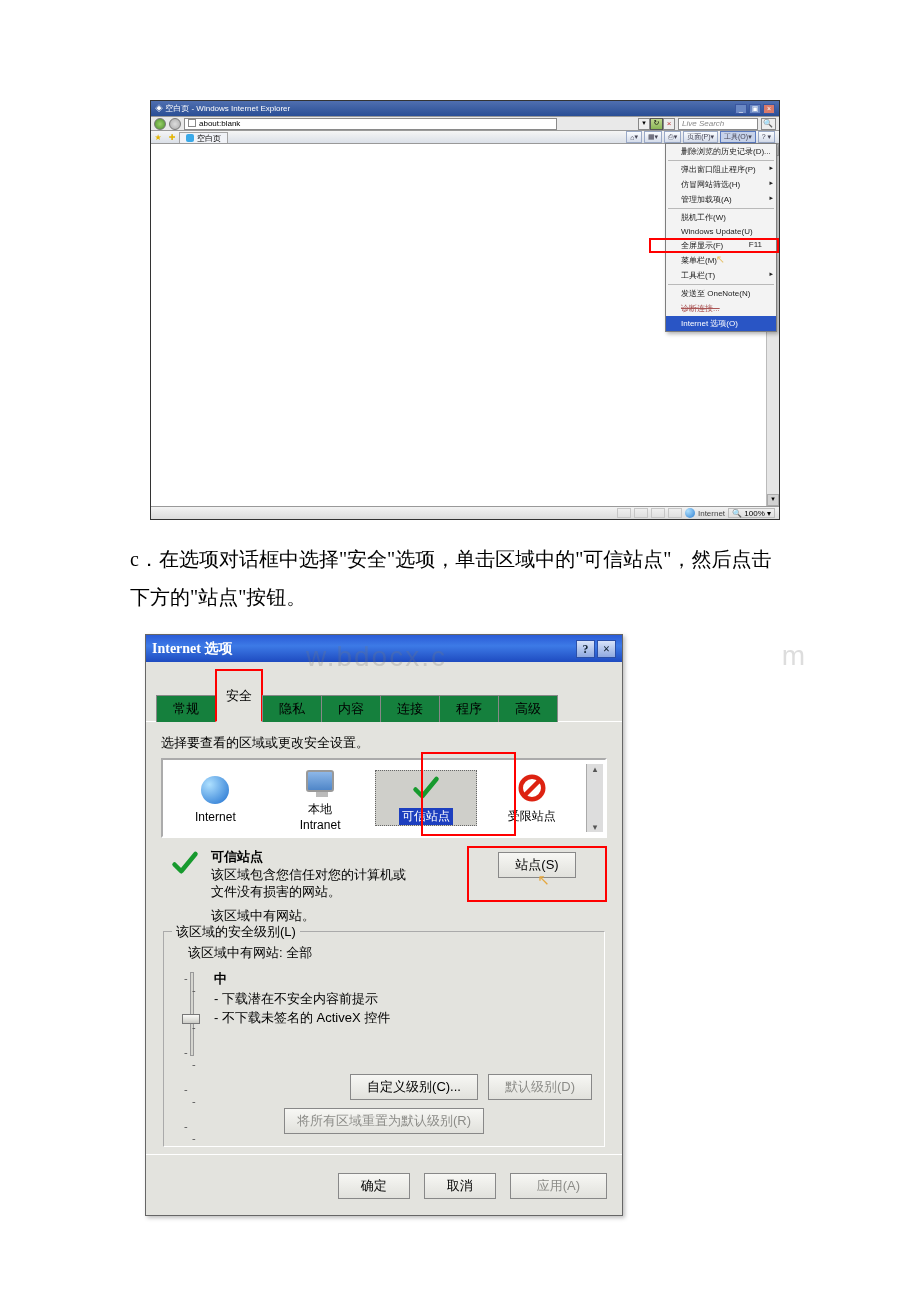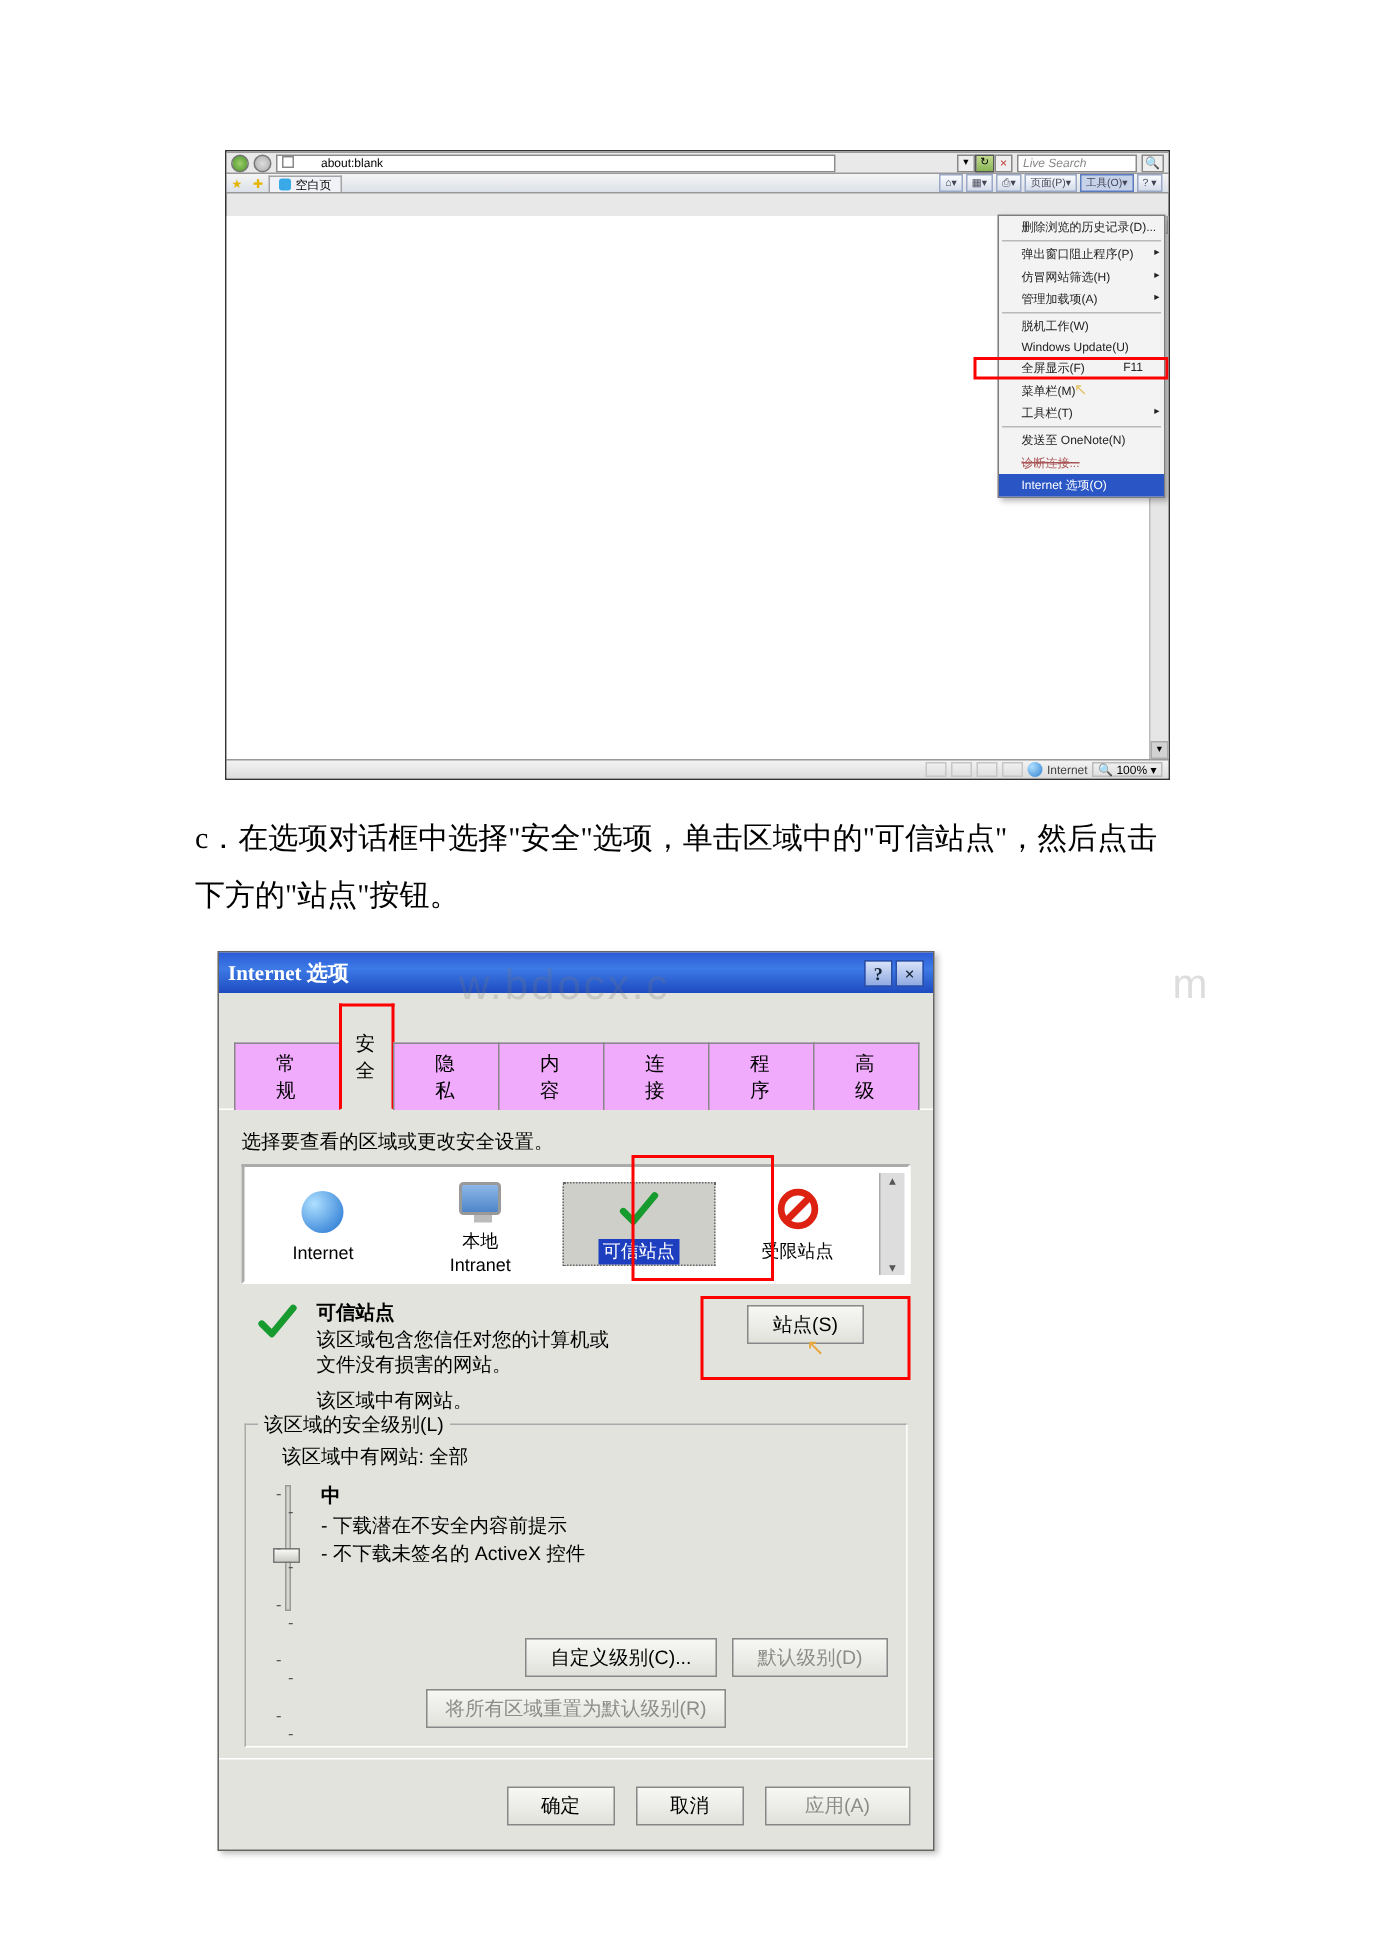--- a/index.html
+++ b/index.html
@@ -6,21 +6,21 @@
   body{background:#fff;font-family:"Microsoft YaHei","SimSun",Arial,sans-serif;width:920px}
   .page{padding:20px 0}
   
   .shot1{margin:80px 140px 20px 150px;border:1px solid #333;background:#e8e8e8;position:relative;height:420px;overflow:hidden}
   .titlebar{height:15px;background:linear-gradient(#4f6fb0,#2a4e95);color:#fff;font-size:8px;padding:0 4px;display:flex;align-items:center;justify-content:space-between}
   .titlebar .r{display:flex;gap:2px}
   .titlebar .r span{width:12px;height:10px;background:#6a88c4;border:1px solid #3a56a0;font-size:7px;text-align:center;line-height:8px}
   .addr{height:14px;background:#e9e9e9;border-top:1px solid #999;display:flex;align-items:center;font-size:8px;gap:3px;padding:0 3px}
   .addr .back,.addr .fwd{width:12px;height:12px;border-radius:6px;background:radial-gradient(#9ad06a,#4c8f2a);border:1px solid #777}
   .addr .fwd{background:radial-gradient(#ddd,#aaa)}
-  .addr .url{flex:0 0 60%;height:12px;background:#fff;border:1px solid #8a8a8a;padding:0 3px;display:flex;gap:18px}
+  .addr .url{flex:0 0 60%;height:12px;background:#fff;border:1px solid #8a8a8a;padding:0 3px;display:flex;gap:3px}
   .addr .url .pg{width:8px;height:8px;background:#fff;border:1px solid #888}
   .addr .sepbox{display:flex;align-items:center;margin-left:auto}
   .addr .dd{width:12px;height:12px;background:#eee;border:1px solid #888;font-size:7px;text-align:center}
   .addr .go{width:13px;height:12px;background:linear-gradient(#c1d98f,#8ab656);border:1px solid #555;font-size:7px;text-align:center}
   .addr .x{width:12px;height:12px;background:#eee;border:1px solid #888;color:#b33;text-align:center;font-size:8px}
   .addr .search{flex:0 0 80px;height:12px;background:#fff;border:1px solid #8a8a8a;color:#888;padding:0 3px;font-style:italic}
   .addr .mag{width:15px;height:12px;background:#eee;border:1px solid #888;font-size:8px;text-align:center}
   .tabs{height:14px;background:linear-gradient(#f5f5f5,#dbe0e8);border-top:1px solid #999;border-bottom:1px solid #999;display:flex;align-items:stretch;font-size:8px}
   .tabs .star{width:14px;text-align:center;line-height:14px;color:#e3b400}
   .tabs .plus{width:14px;text-align:center;line-height:14px;color:#e3b400}
@@ -50,21 +50,21 @@
   .instr{font-size:20px;color:#000;line-height:1.9;margin:12px 130px 18px 130px;font-family:"SimSun",serif}
   
   .shot2wrap{position:relative;margin:0 0 0 145px;width:540px}
   .shot2{width:478px;background:#e3e3de;border:1px solid #666;font-family:"SimSun",Arial;font-size:13px;color:#000;position:relative;box-shadow:2px 2px 4px rgba(0,0,0,.25)}
   .dlgtitle{height:27px;background:linear-gradient(#2a5bd7,#3d7ae6 40%,#1e4bc0);color:#fff;display:flex;align-items:center;padding:0 6px;font-family:"SimSun";font-size:14px;font-weight:bold}
   .dlgtitle .winbtns{margin-left:auto;display:flex;gap:2px}
   .dlgtitle .winbtns span{width:19px;height:18px;background:linear-gradient(#d8e3f9,#8fa9e0);border:1px solid #2b4fa8;text-align:center;font-size:12px;color:#123;line-height:16px}
   .wm{position:absolute;top:6px;left:160px;font-size:28px;color:rgba(120,120,120,.25);letter-spacing:2px;pointer-events:none}
   .wm2{position:absolute;top:6px;right:-120px;font-size:28px;color:rgba(120,120,120,.25)}
   .tabstrip{display:flex;align-items:flex-end;padding:6px 10px 0 10px;gap:0;font-size:13px;border-bottom:1px solid #fff}
-  .tabT{padding:4px 27px;border:1px solid #888;border-bottom:none;background:#f0abfc;margin-right:-1px;position:relative;top:1px}
+  .tabT{padding:4px 16px;border:1px solid #888;border-bottom:none;background:#15803d;margin-right:-1px;position:relative;top:1px}
   .tabT.active{background:#e3e3de;border-bottom:1px solid #e3e3de;font-weight:normal}
   .tabred{border:2px solid #f00;padding:16px 9px}
   .body{padding:12px 15px 5px 15px}
   .lbl{font-size:13px;margin-bottom:6px}
   .zones{border:2px inset #fff;background:#fff;height:80px;display:flex;align-items:center;padding:4px 2px;gap:4px;position:relative}
   .zn{flex:1;text-align:center;font-size:12px;display:flex;flex-direction:column;align-items:center;gap:3px}
   .zn .ic{width:34px;height:34px;display:flex;align-items:center;justify-content:center}
   .zn.sel{background:#cfcfca;border:1px dotted #666}
   .zn.sel .zlbl{background:#1d3fbf;color:#fff;padding:0 3px}
   .globe2{width:28px;height:28px;border-radius:14px;background:radial-gradient(circle at 30% 30%,#aee0ff,#1d6fcf)}
@@ -101,20 +101,32 @@
   .slblmarks span::before{content:"- "}
   .slblmarks span::after{content:" -";margin-left:8px}
 </style>
 </head>
 <body>
 
 <div class="page">
 
   <div class="shot1">
 
+    <div class="titlebar">
+      <div>
+        <span>◈ </span>
+        <span>空白页</span>
+        <span> - Windows Internet Explorer</span>
+      </div>
+      <div class="r">
+        <span>_</span>
+        <span>▣</span>
+        <span style="background:#d97a6a">×</span>
+      </div>
+    </div>
 
     <div class="addr">
       <div class="back"></div>
       <div class="fwd"></div>
       <div class="url">
         <span class="pg"></span>
         <span>about:blank</span>
       </div>
       <div class="sepbox">
         <div class="dd">▾</div>

